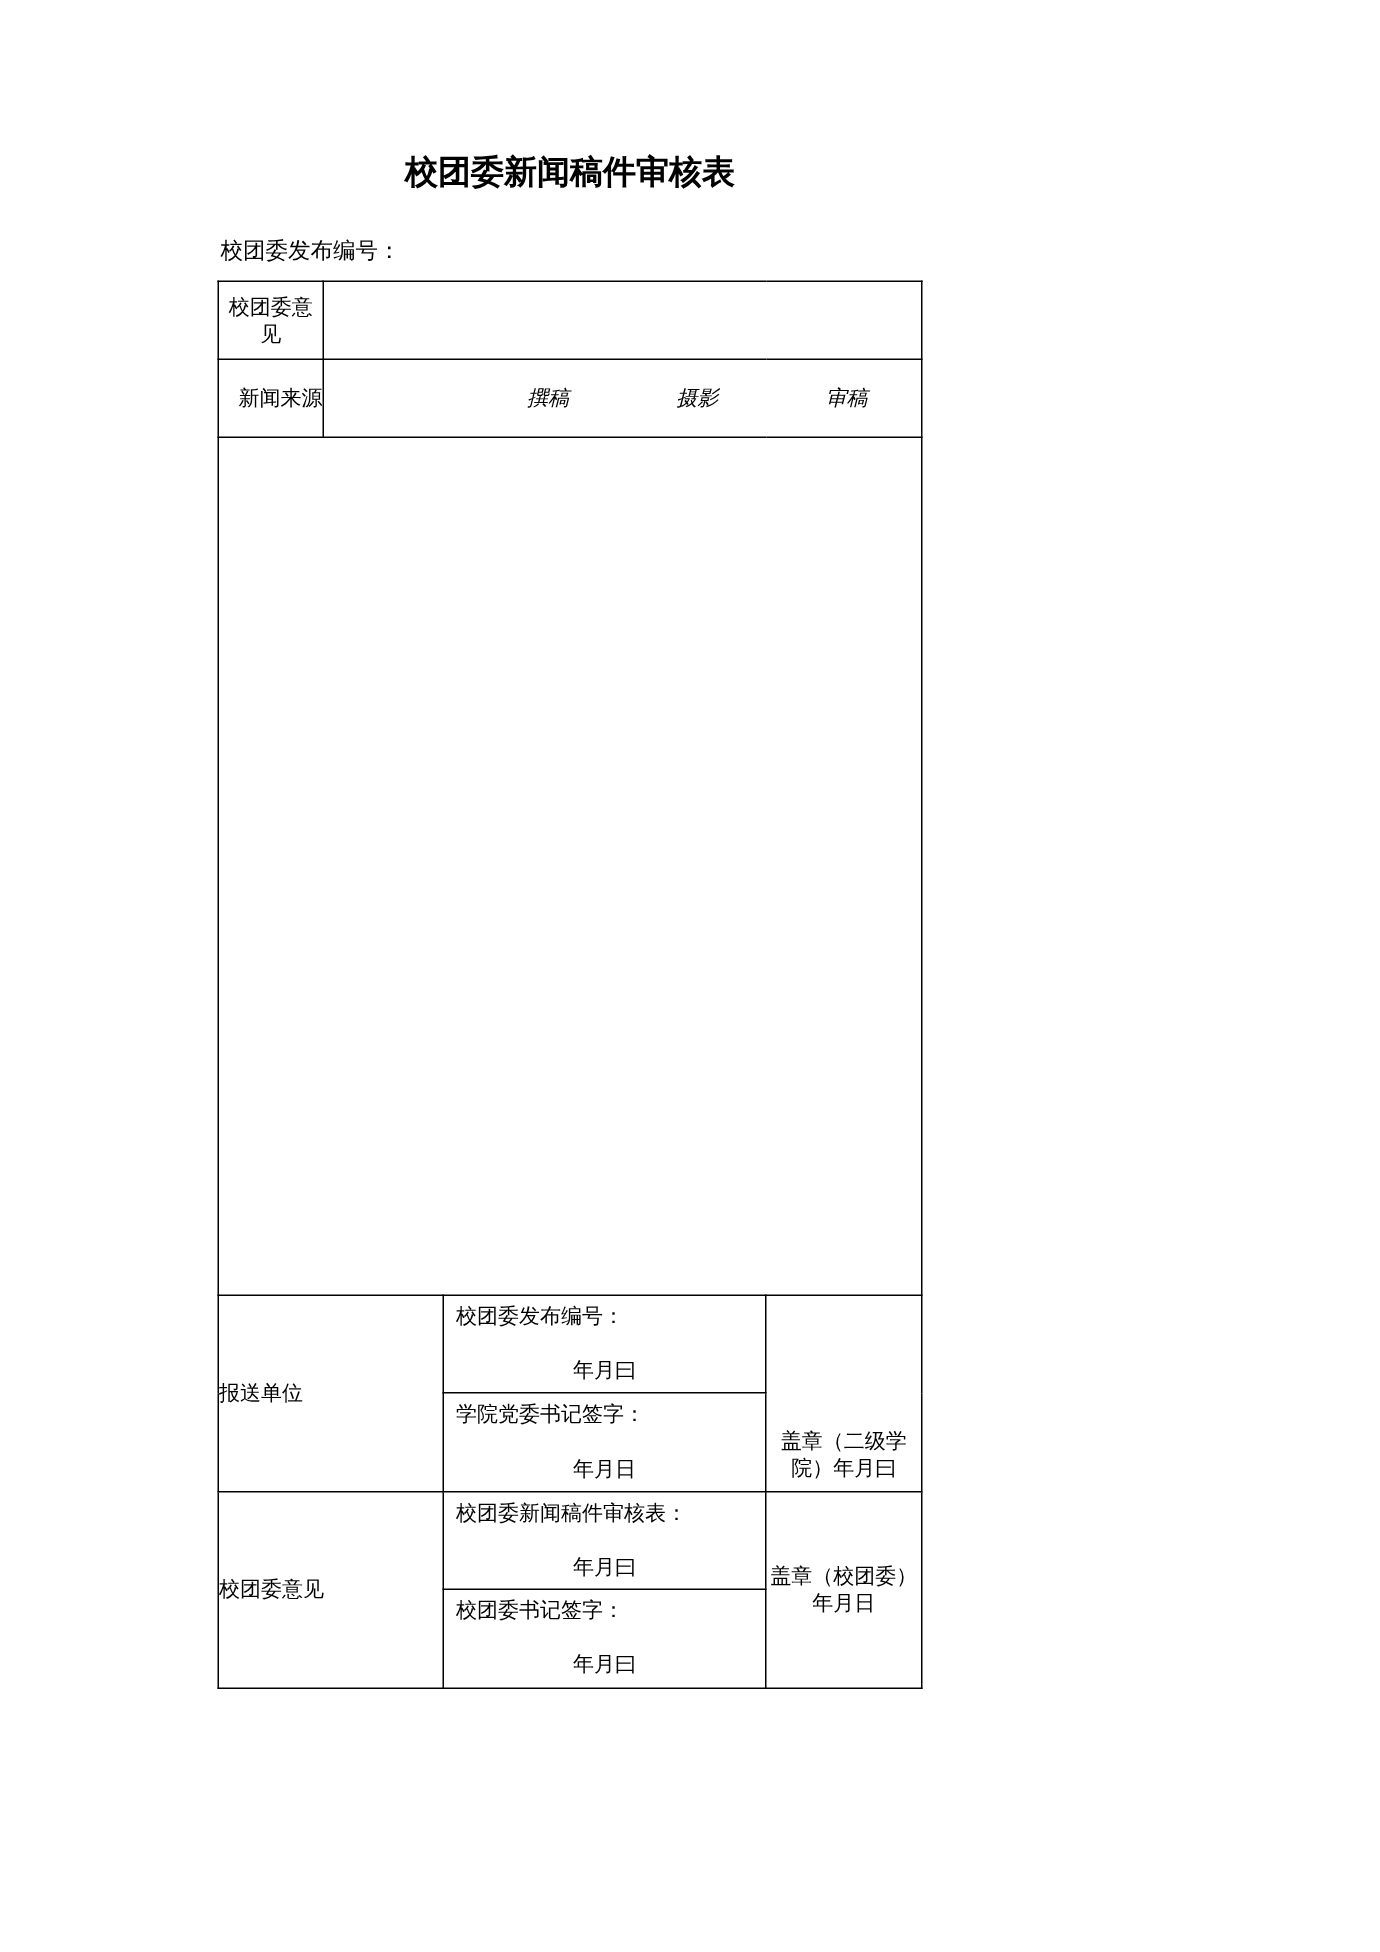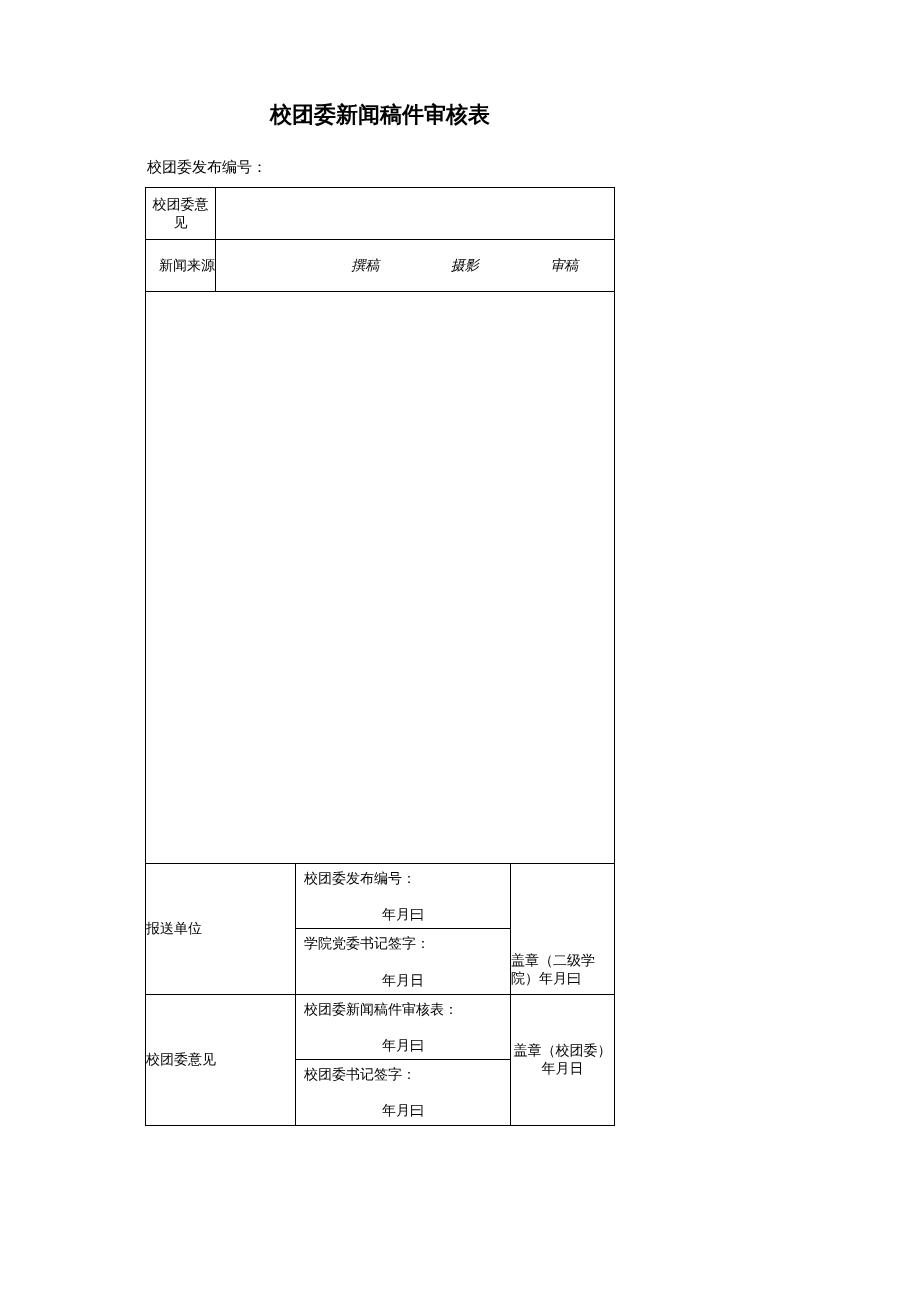--- a/index.html
+++ b/index.html
@@ -77,20 +77,21 @@
     font-size: 14px;
     line-height: 1.3;
   }
   .sig-date {
     text-align: center;
     padding-top: 18px;
     font-size: 14px;
   }
   .sig-right {
     vertical-align: bottom;
+    text-align: center;
     font-size: 14px;
     padding-bottom: 6px;
   }
   .sig-right-center {
     vertical-align: middle;
     text-align: center;
     font-size: 14px;
   }
 </style>
 </head>

